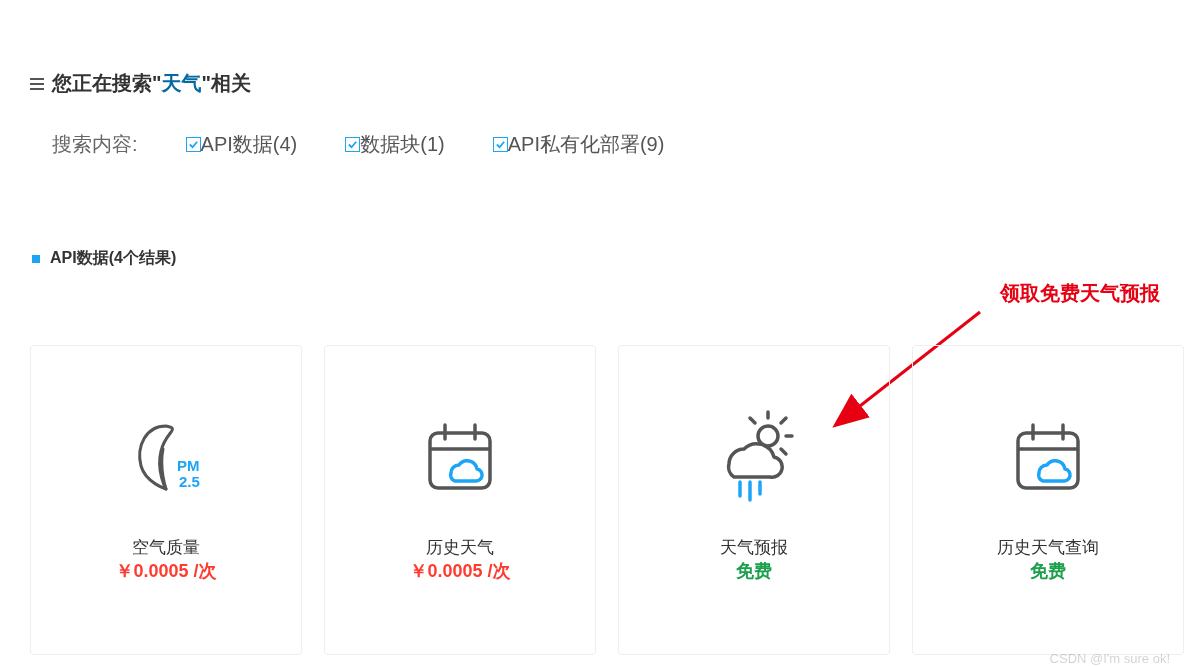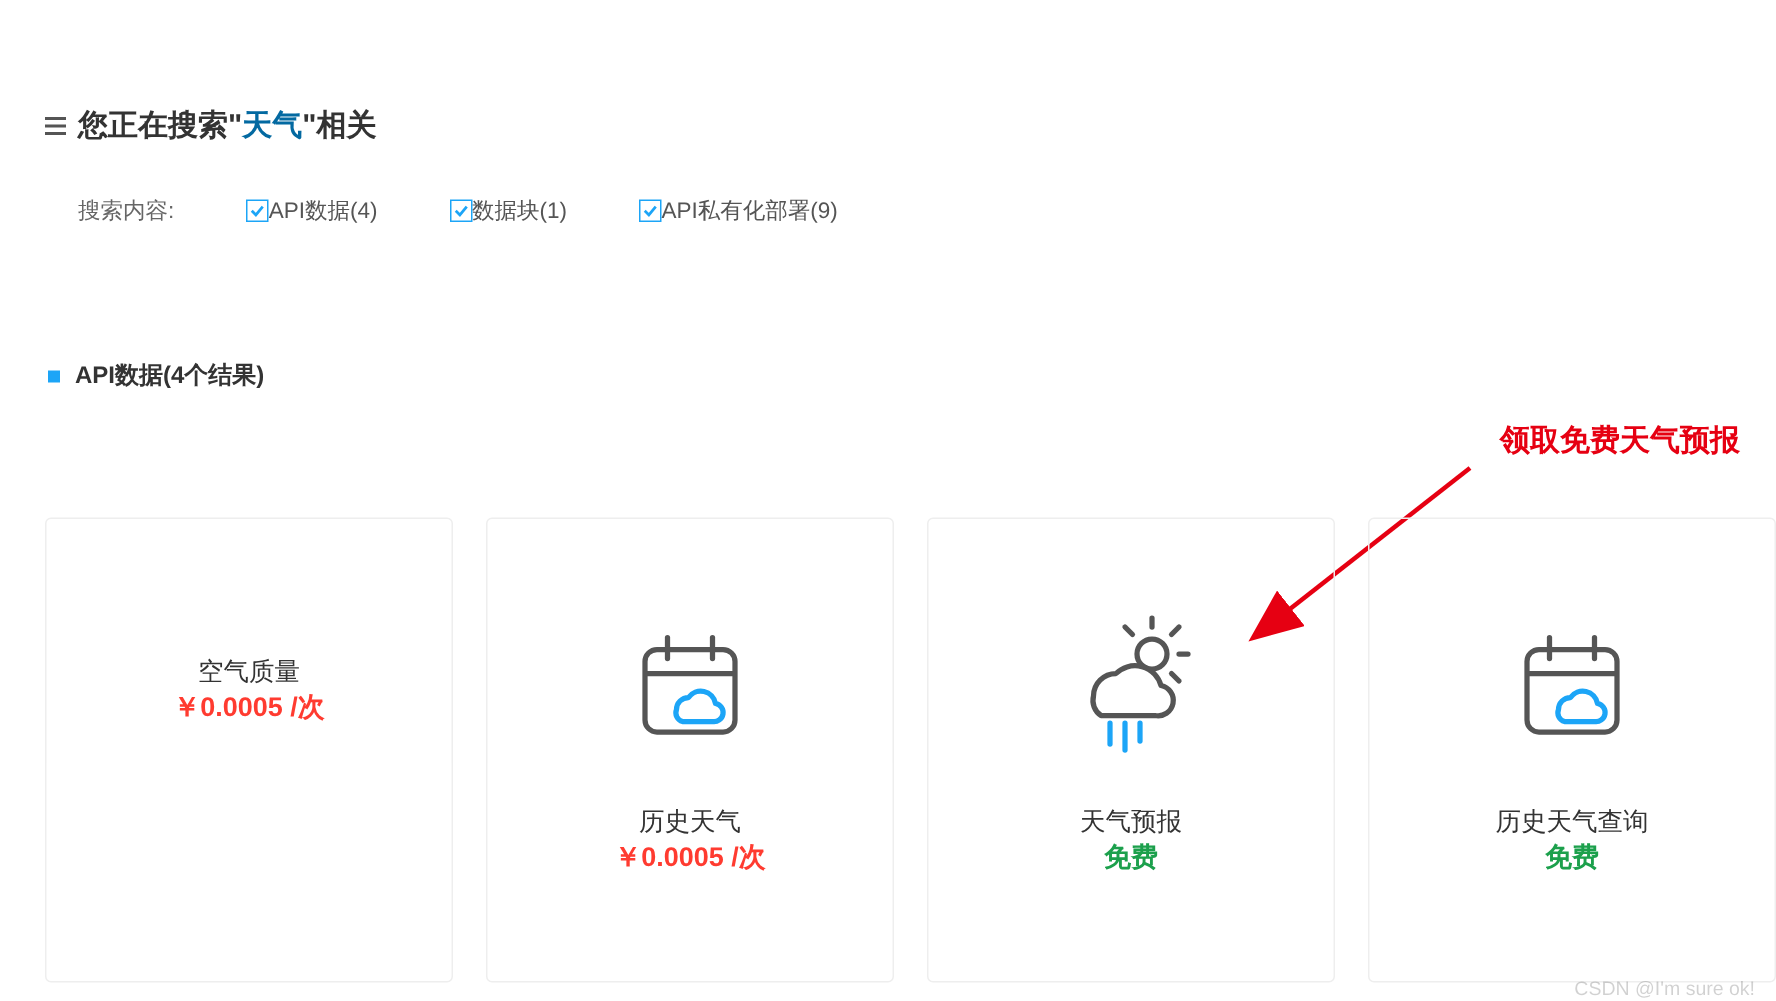--- a/index.html
+++ b/index.html
@@ -32,21 +32,21 @@
       width: 14px;
       height: 2px;
       background: #555;
     }
     .keyword { color: #0369a1; }
     .filter-row {
       margin-top: 34px;
       display: flex;
       align-items: flex-end;
       gap: 48px;
-      font-size: 15px;
+      font-size: 20px;
       color: #555;
       padding-left: 22px;
     }
     .filter-label { color: #666; }
     .filter-item {
       display: flex;
       align-items: center;
       gap: 0;
       cursor: pointer;
     }
@@ -195,20 +195,28 @@
     <marker id="arrowhead" markerWidth="12" markerHeight="10" refX="10" refY="5" orient="auto">
       <polygon points="0 0, 12 5, 0 10" fill="#e60012"></polygon>
     </marker>
   </defs>
   <line x1="158" y1="8" x2="15" y2="120" stroke="#e60012" stroke-width="3" marker-end="url(#arrowhead)"></line>
 </svg>
 
 <div class="cards">
 
   <div class="card">
+    <div class="card-icon">
+      <svg width="90" height="90" viewBox="0 0 90 90">
+        <path d="M45 15 C 25 15, 15 35, 20 55 C 25 72, 45 78, 45 78 C 45 78, 35 60, 40 40 C 45 20, 60 18, 45 15 Z" fill="none" stroke="#555" stroke-width="3" stroke-linejoin="round"></path>
+        <path d="M45 78 C 45 78, 38 58, 42 38" fill="none" stroke="#555" stroke-width="3" stroke-linecap="round"></path>
+        <text x="56" y="60" font-size="15" font-weight="800" fill="#1ca5f7">PM</text>
+        <text x="58" y="76" font-size="15" font-weight="800" fill="#1ca5f7">2.5</text>
+      </svg>
+    </div>
     <div class="card-title">空气质量</div>
     <div class="card-price price-paid">￥0.0005 /次</div>
   </div>
 
   <div class="card">
     <div class="card-icon">
       <svg width="90" height="90" viewBox="0 0 90 90">
         <rect x="15" y="22" width="60" height="55" rx="8" fill="none" stroke="#555" stroke-width="3.5"></rect>
         <line x1="15" y1="38" x2="75" y2="38" stroke="#555" stroke-width="3.5"></line>
         <line x1="30" y1="14" x2="30" y2="28" stroke="#555" stroke-width="3.5" stroke-linecap="round"></line>

